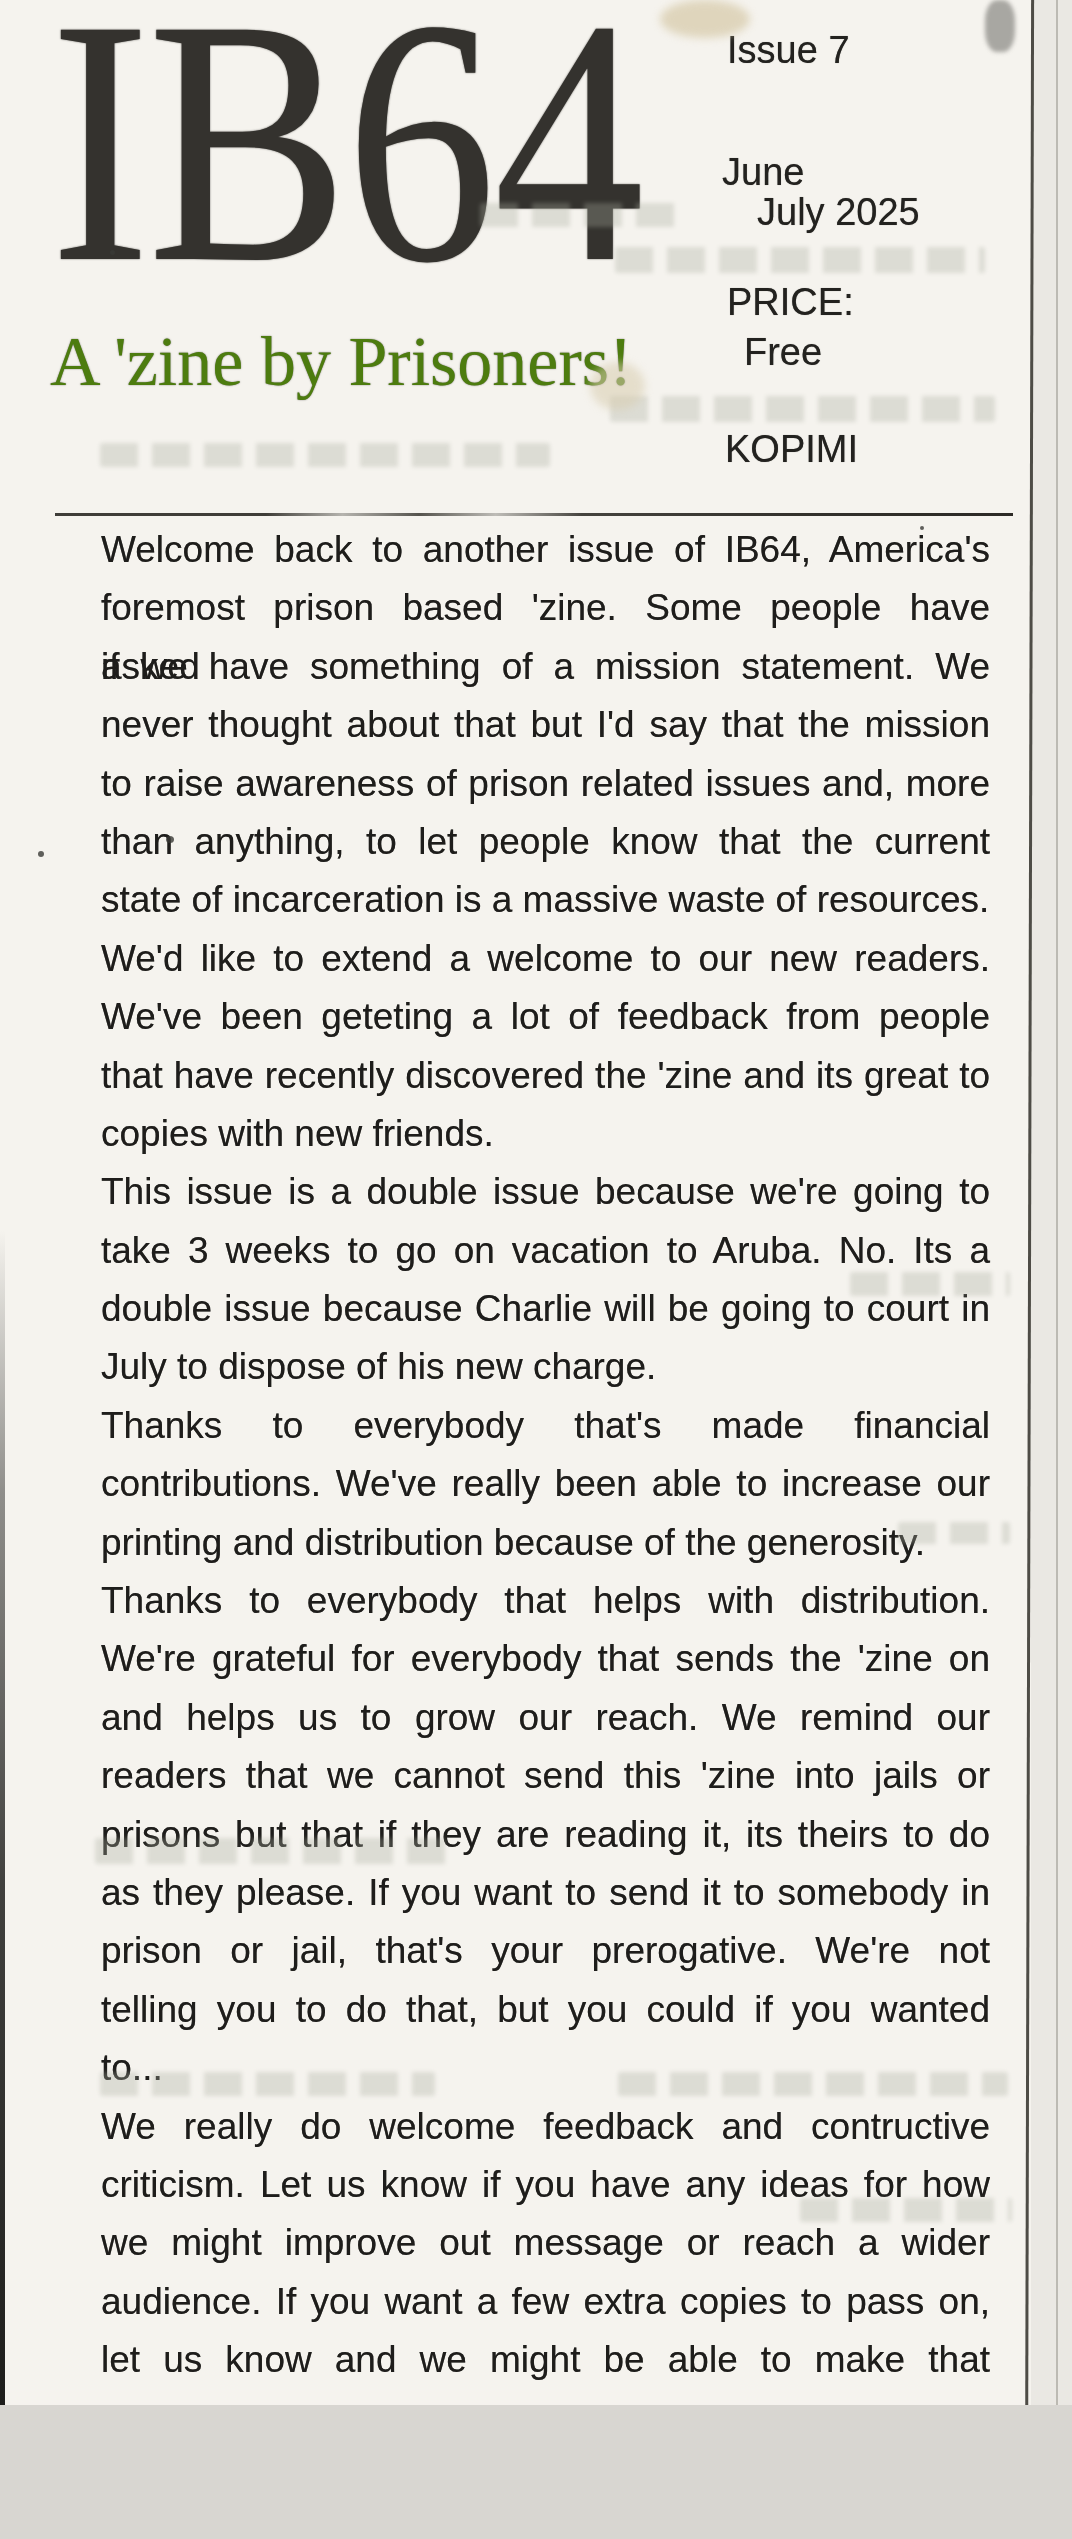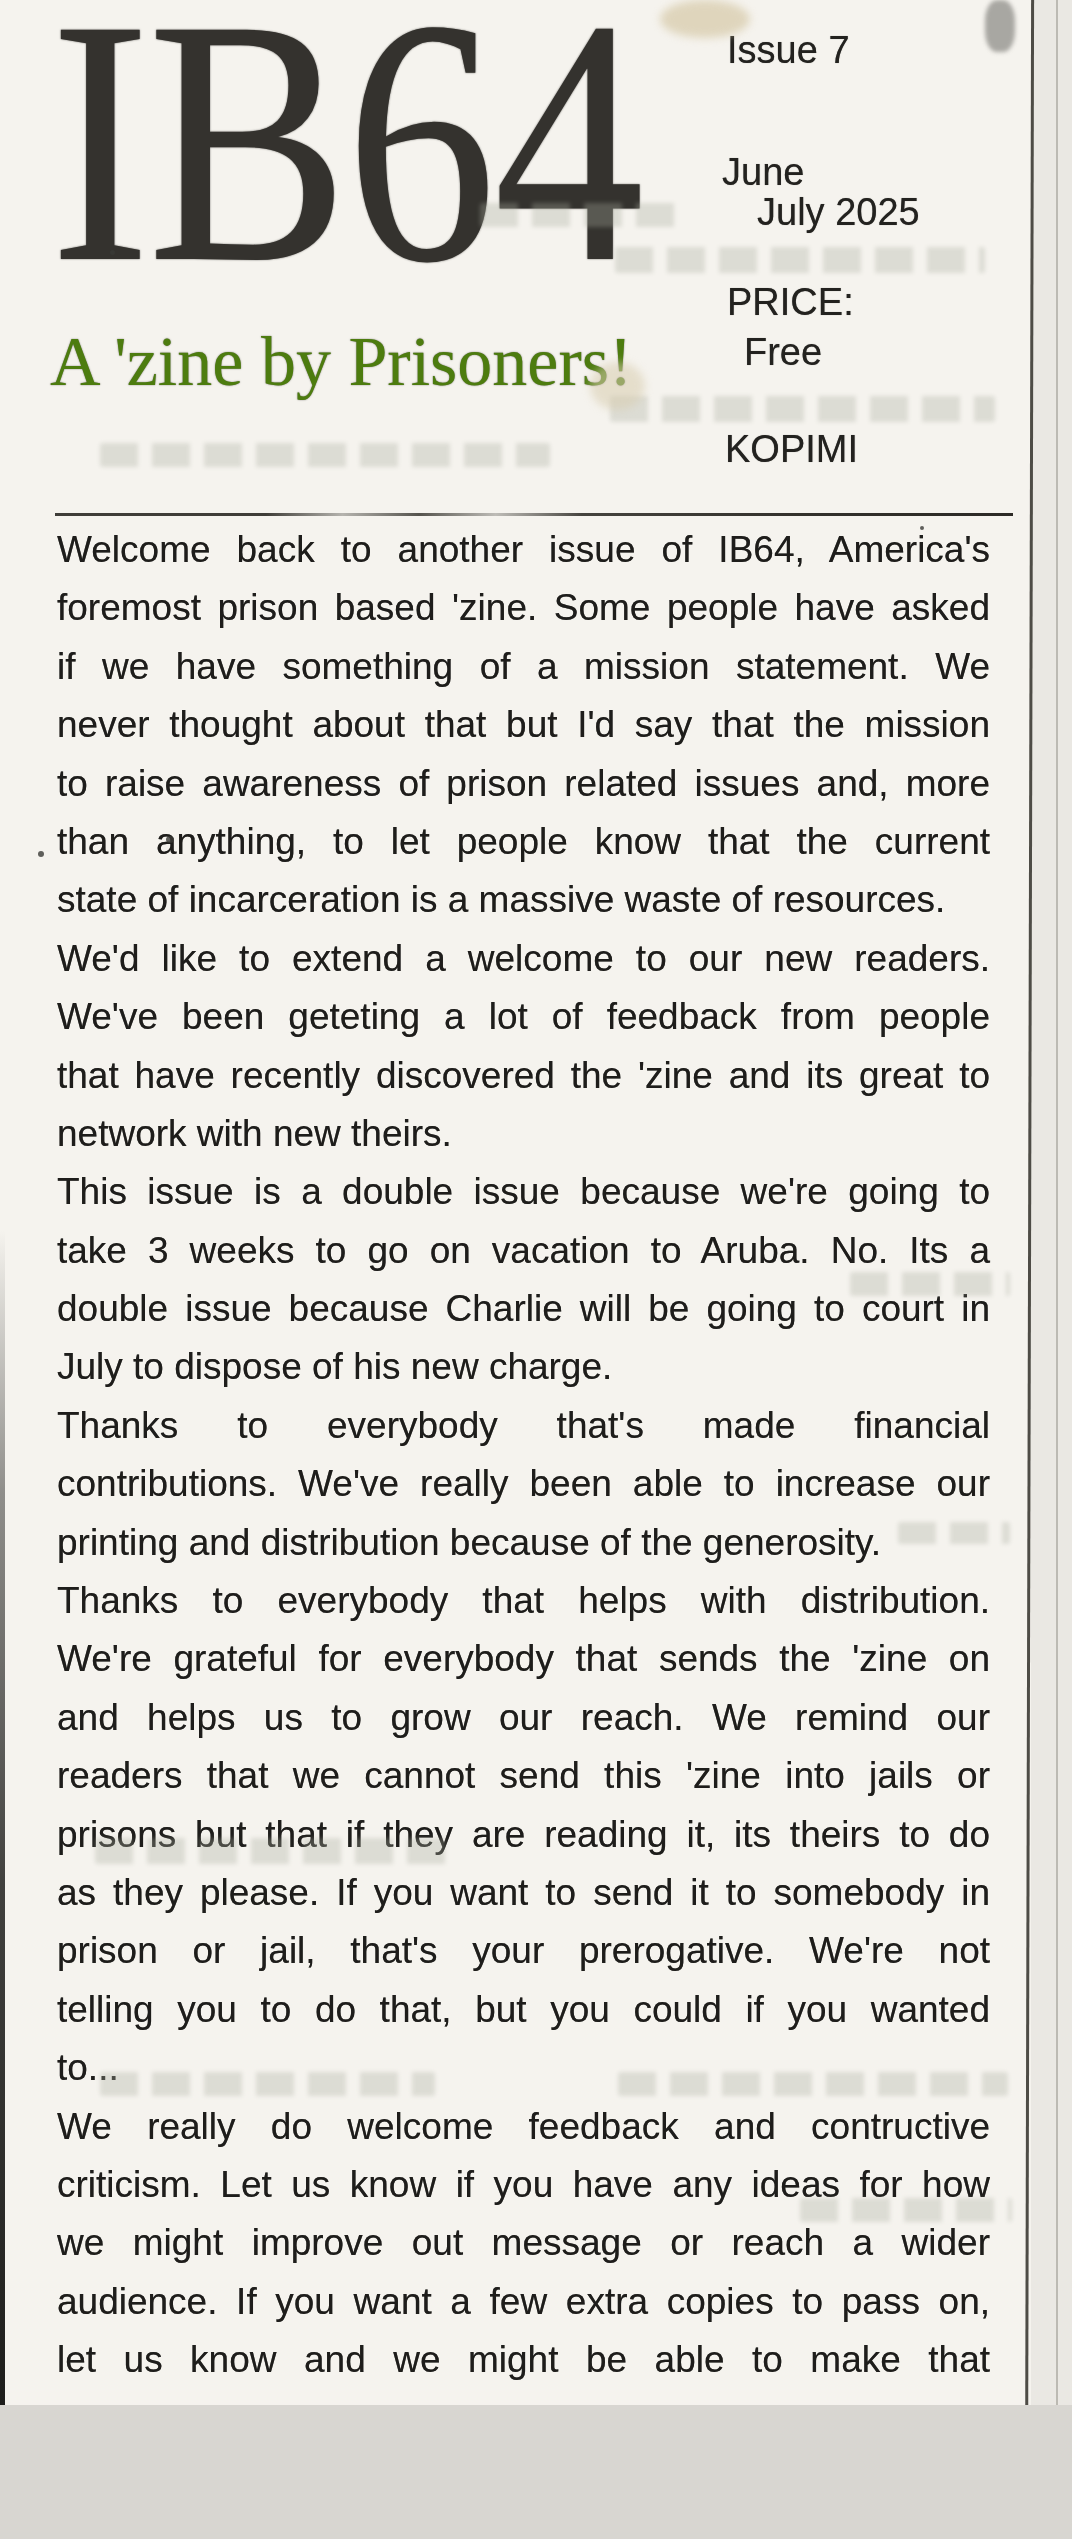--- a/index.html
+++ b/index.html
@@ -79,20 +79,21 @@
     width: 933px;
     font-size: 37px;
     color: #1e1d1b;
     text-shadow: 0 0 0.6px rgba(30,30,28,0.65);
   }
   .line {
     height: 58.4px;
     line-height: 58.4px;
     text-align: justify;
     white-space: normal;
+    margin-left: 44px;
   }
   .line.full { text-align-last: justify; }
 
   
   .artifact { position: absolute; pointer-events: none; }
 
   .scan-margin { left: 1031px; top: 0; width: 41px; height: 2539px; background: #eae8e3; }
   .scan-line-1 { left: 1028px; top: -4px; width: 3px; height: 2548px; background: #4e4c46; transform: rotate(0.14deg); }
   .scan-line-2 { left: 1056px; top: 0; width: 2px; height: 2539px; background: #bcbab3; }
   .left-edge   { left: 0; top: 1230px; width: 5px; height: 1309px;
@@ -149,21 +150,21 @@
       <div class="line full">Welcome back to another issue of IB64, America's</div>
       <div class="line full">foremost prison based 'zine.  Some people have asked</div>
       <div class="line full">if we have something of a mission statement.  We</div>
       <div class="line full">never thought about that but I'd say that the mission</div>
       <div class="line full">to raise awareness of prison related issues and, more</div>
       <div class="line full">than anything, to let people know that the current</div>
       <div class="line">state of incarceration is a massive waste of resources.</div>
       <div class="line full">We'd like to extend a welcome to our new readers.</div>
       <div class="line full">We've been geteting a lot of feedback from people</div>
       <div class="line full">that have recently discovered the 'zine and its great to</div>
-      <div class="line">network with new theirs.</div>
+      <div class="line">copies with new friends.</div>
       <div class="line full">This issue is a double issue because we're going to</div>
       <div class="line full">take 3 weeks to go on vacation to Aruba.  No.  Its a</div>
       <div class="line full">double issue because Charlie will be going to court in</div>
       <div class="line">July to dispose of his new charge.</div>
       <div class="line full">Thanks to everybody that's made financial</div>
       <div class="line full">contributions.  We've really been able to increase our</div>
       <div class="line">printing and distribution because of the generosity.</div>
       <div class="line full">Thanks to everybody that helps with distribution.</div>
       <div class="line full">We're grateful for everybody that sends the 'zine on</div>
       <div class="line full">and helps us to grow our reach.  We remind our</div>

